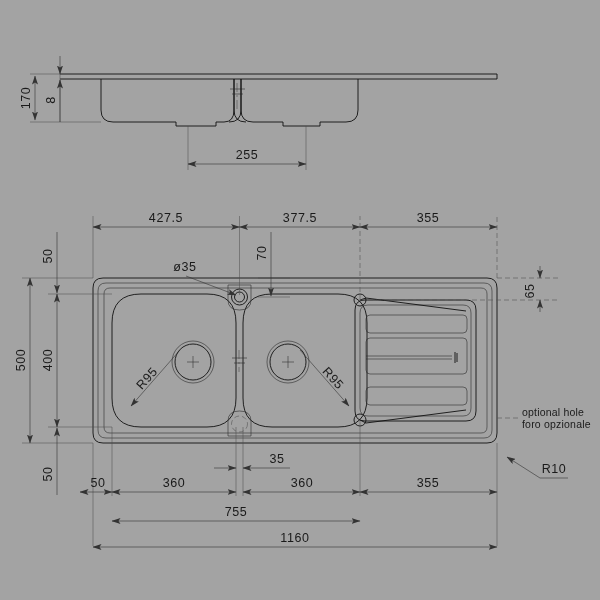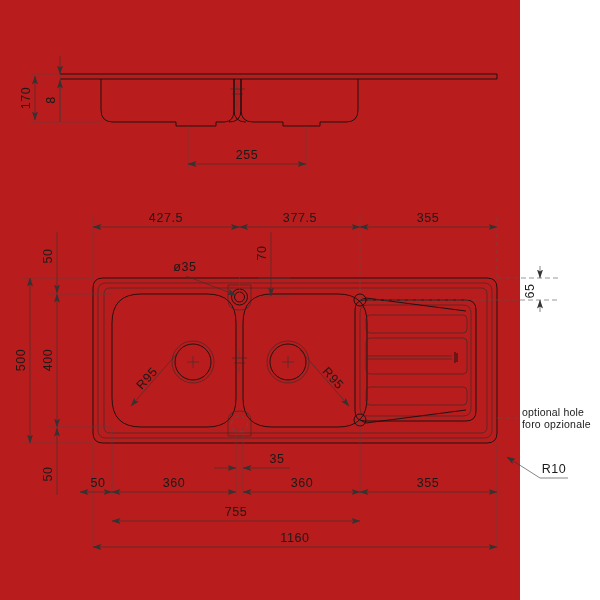--- a/index.html
+++ b/index.html
@@ -8,23 +8,23 @@
     background: #ffffff;
   }
   body {
     width: 600px;
     height: 600px;
     font-family: "Liberation Sans", sans-serif;
     overflow: hidden;
   }
   #drawing-root {
     position: relative;
-    width: 520px;
+    width: 600px;
     height: 600px;
-    background: #b91c1c;
+    background: #a3a3a3;
     text-align: center;
   }
   svg#tech-drawing {
     display: block;
     width: 600px;
     height: 600px;
   }
   .ln-thin { stroke: #2b2b2b; fill: none; stroke-width: 0.6; }
   .ln-obj { stroke: #111111; fill: none; stroke-width: 0.9; }
   .ln-dim { stroke: #333333; fill: none; stroke-width: 0.6; }

